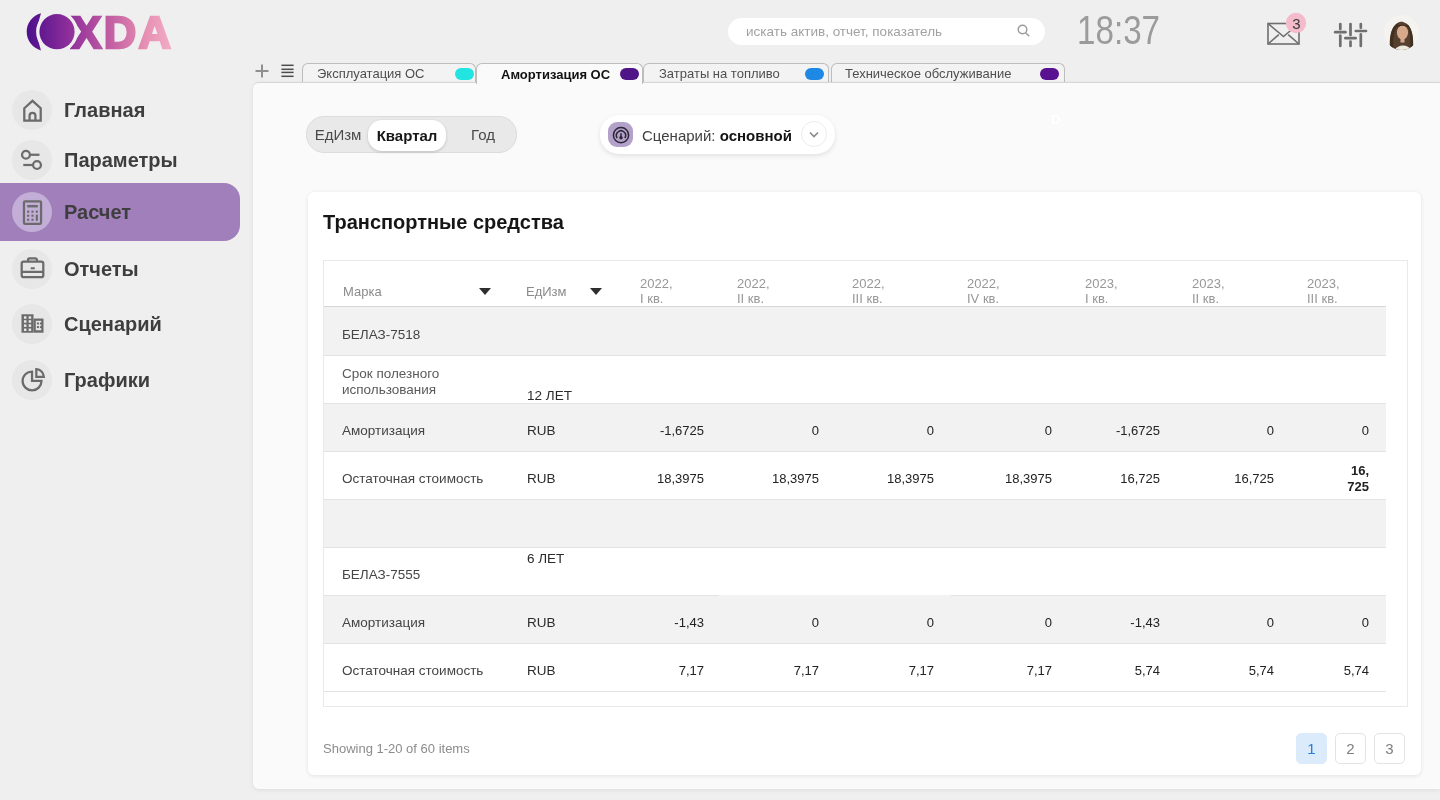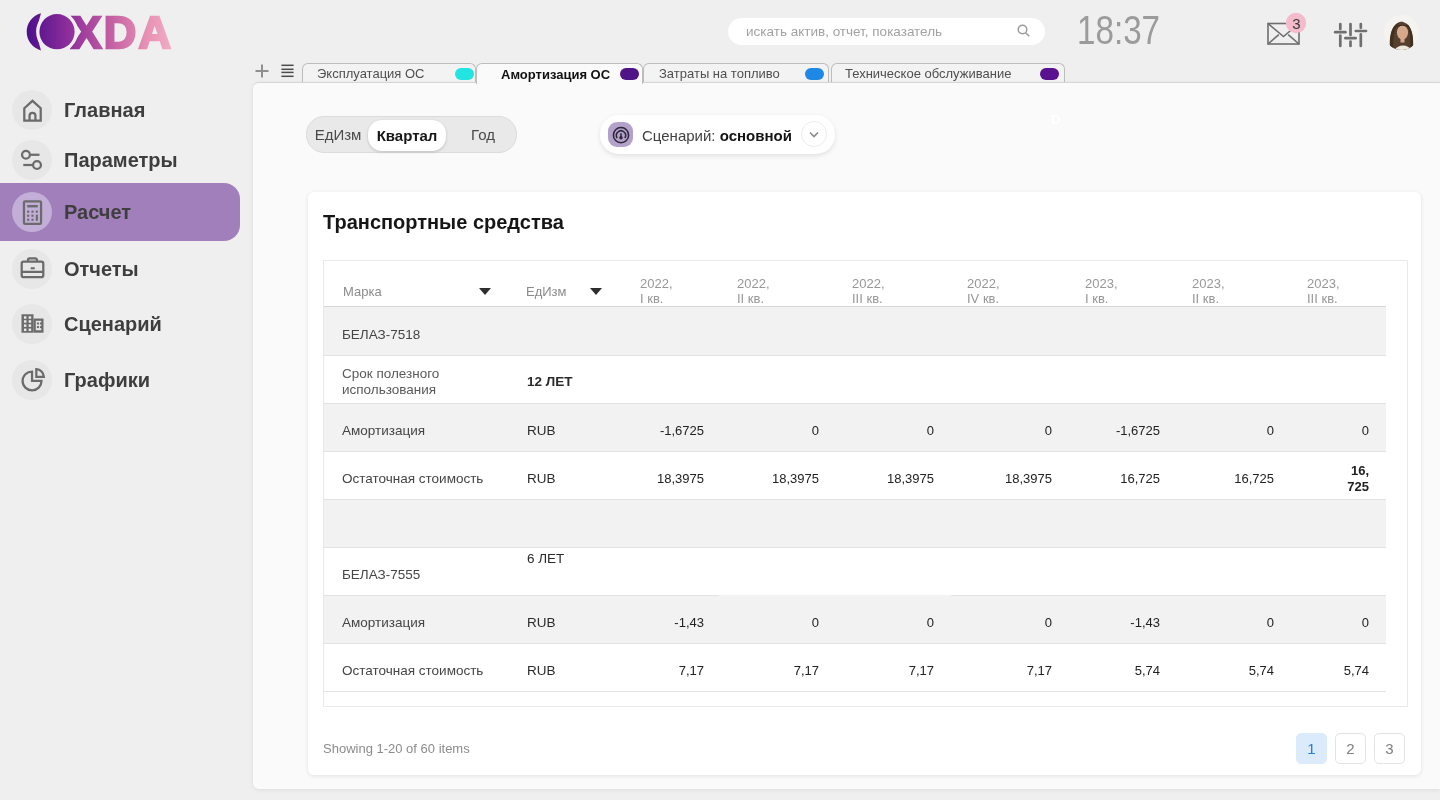--- a/index.html
+++ b/index.html
@@ -327,21 +327,21 @@
 <div class="bord" style="left:324px; top:499px; width:1062px;"></div>
 <div class="bord" style="left:324px; top:547px; width:1062px;"></div>
 <div class="bord" style="left:324px; top:595px; width:395px;"></div>
 <div class="bord" style="left:951px; top:595px; width:435px;"></div>
 <div class="bord" style="left:324px; top:643px; width:1062px;"></div>
 <div class="bord" style="left:324px; top:691px; width:1062px;"></div>
 
 <div class="c1" style="top:327px;">БЕЛАЗ-7518</div>
 
 <div class="c1" style="top:366px; line-height:15.5px; font-size:13.5px; color:#5a5a5a;">Срок полезного<br>использования</div>
-<div class="c2" style="top:374px;font-weight:bold;">12 ЛЕТ</div>
+<div class="c2" style="top:388px;">12 ЛЕТ</div>
 
 <div class="c1" style="top:423px;">Амортизация</div>
 <div class="c2" style="top:423px;">RUB</div>
 <div class="num" style="left:614px; top:423px;">-1,6725</div>
 <div class="num" style="left:729px; top:423px;">0</div>
 <div class="num" style="left:844px; top:423px;">0</div>
 <div class="num" style="left:962px; top:423px;">0</div>
 <div class="num" style="left:1070px; top:423px;">-1,6725</div>
 <div class="num" style="left:1184px; top:423px;">0</div>
 <div class="num" style="left:1279px; top:423px;">0</div>

